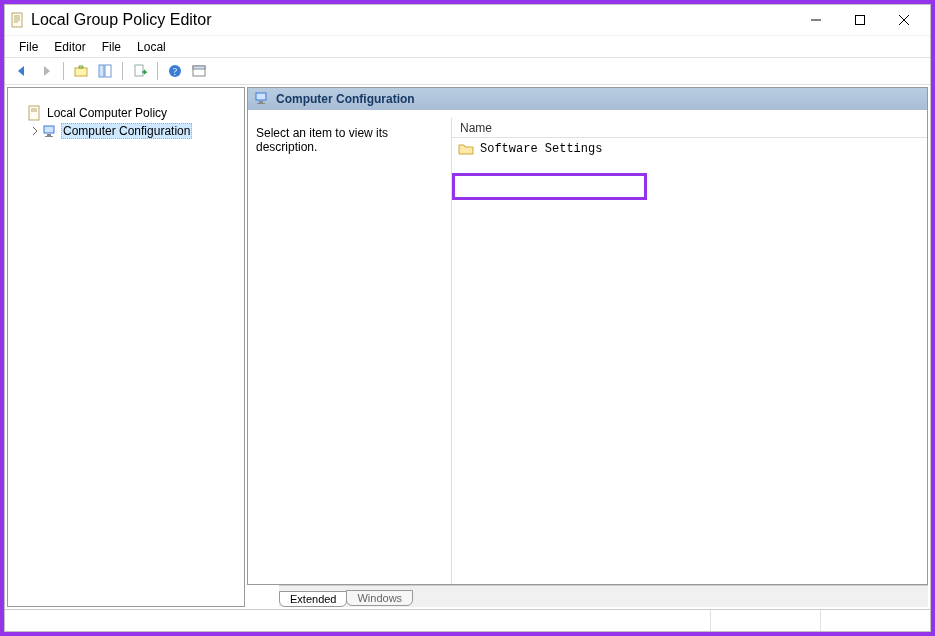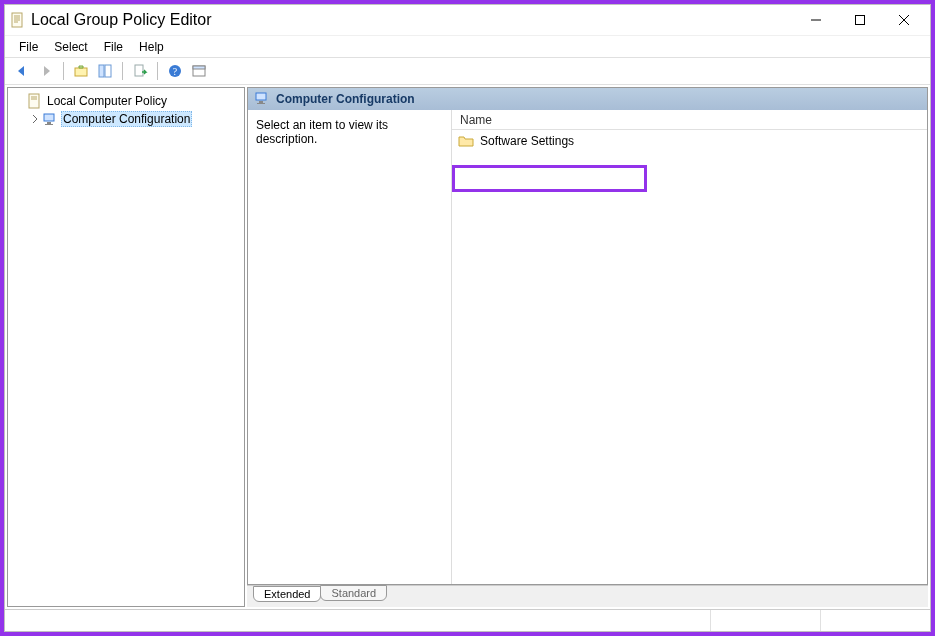--- a/index.html
+++ b/index.html
@@ -73,21 +73,21 @@
       display: flex;
       padding: 2px;
       gap: 2px;
       min-height: 0;
     }
     .tree-pane {
       width: 238px;
       border: 1px solid #999;
       background: #fff;
       overflow: auto;
-      padding: 4px 0;
+      padding: 16px 0;
     }
     .tree-root { }
     .tree-item {
       display: flex; align-items: center;
       height: 18px;
       padding-left: 4px;
       white-space: nowrap;
       cursor: default;
     }
     .tree-item .exp {
@@ -129,20 +129,21 @@
       gap: 6px;
       color: #173a66;
       font-weight: 600;
       font-size: 12px;
     }
     .detail-body {
       flex: 1;
       display: flex;
       min-height: 0;
       position: relative;
+      margin-top: 8px;
     }
     .detail-left {
       width: 204px;
       padding: 8px 8px;
       font-size: 12px;
       border-right: 1px solid #ddd;
     }
     .detail-right {
       flex: 1;
       display: flex;
@@ -158,36 +159,37 @@
       background: #fff;
       color: #333;
     }
     .list-items { padding: 2px 0; }
     .list-item {
       display: flex; align-items: center;
       height: 18px;
       padding: 0 6px;
       cursor: default;
       white-space: nowrap;
+      font-family: Liberation Mono, monospace;
     }
     .list-item .ficon {
       width: 16px; height: 16px; margin-right: 6px;
     }
     .highlight-box {
       position: absolute;
       border: 3px solid #9333ea;
       pointer-events: none;
     }
     .tabstrip {
       height: 22px;
       display: flex;
-      align-items: flex-start;
-      padding-left: 6px;
+      align-items: flex-end;
       background: #f0f0f0;
       border-top: 1px solid #ccc;
+      margin-left: 32px;
     }
     .tab {
       border: 1px solid #999;
       border-top-left-radius: 0; border-top-right-radius: 0;
       border-bottom-left-radius: 6px; border-bottom-right-radius: 6px;
       padding: 1px 10px;
       background: #fff;
       font-size: 11px;
       margin-right: -1px;
       cursor: default;
@@ -242,23 +244,23 @@
     <span class="winbtn">
         <svg viewBox="0 0 10 10">
           <line x1="0" y1="0" x2="10" y2="10"></line>
           <line x1="10" y1="0" x2="0" y2="10"></line>
         </svg>
       </span>
   </div>
 
   <div class="menubar">
     <span class="menu-item">File</span>
-    <span class="menu-item">Select</span>
+    <span class="menu-item">Editor</span>
     <span class="menu-item">File</span>
-    <span class="menu-item">Help</span>
+    <span class="menu-item">Local</span>
   </div>
 
   <div class="toolbar">
     <span class="tbtn">
       <svg width="16" height="16" viewBox="0 0 16 16">
           <path d="M10 3 L4 8 L10 13 Z" fill="#3a7bd5"></path>
         </svg>
     </span>
     <span class="tbtn">
       <svg width="16" height="16" viewBox="0 0 16 16">
@@ -364,21 +366,21 @@
                 </span>
                 <span>Software Settings</span>
               </div>
             </div>
           </div>
           <div class="highlight-box" style="left:204px; top:55px; width:195px; height:27px;"></div>
         </div>
       </div>
       <div class="tabstrip">
         <span class="tab active">Extended</span>
-        <span class="tab inactive">Standard</span>
+        <span class="tab inactive">Windows</span>
       </div>
     </div>
 
   </div>
 
   <div class="statusbar">
     <span class="spacer"></span>
     <span class="cell"></span>
     <span class="cell"></span>
   </div>

